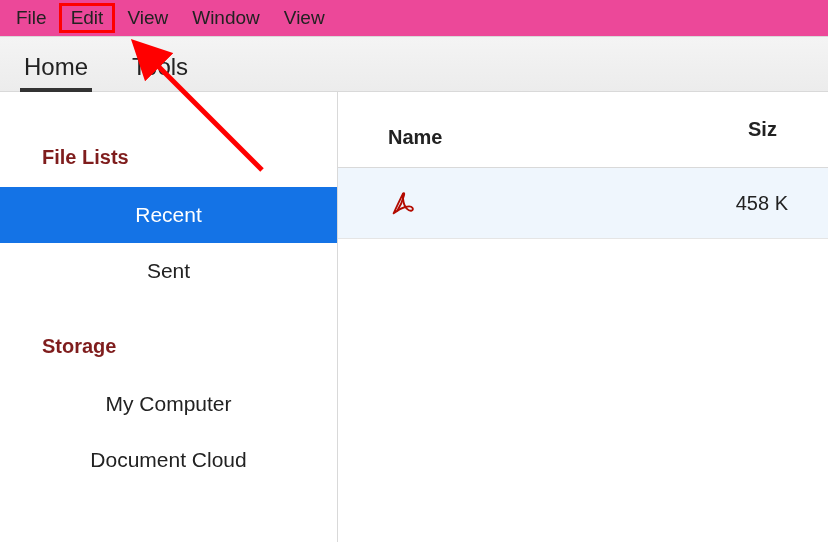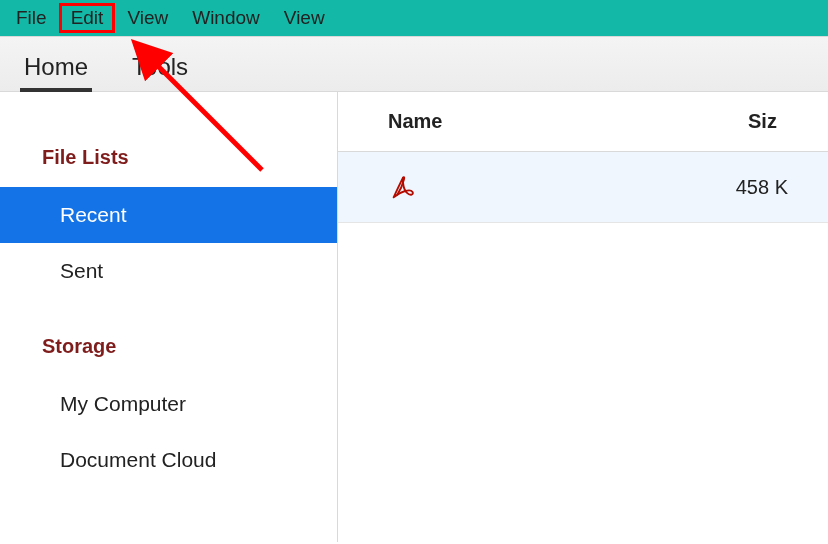--- a/index.html
+++ b/index.html
@@ -9,21 +9,21 @@
       font-family: "Segoe UI", Arial, sans-serif;
       background: #fff;
       overflow: hidden;
       position: relative;
     }
     .menubar {
       display: flex;
       align-items: center;
       height: 36px;
       padding: 0 4px;
-      background: #14b8a6;
+      background: #ec4899;
       font-size: 19px;
       color: #222;
     }
     .menubar-item {
       padding: 4px 12px;
       cursor: pointer;
     }
     .menubar-item.highlighted {
       border: 3px solid #ff0000;
       padding: 1px 9px;
@@ -65,20 +65,21 @@
       font-size: 20px;
       font-weight: 600;
       color: #7f1d1d;
       padding: 8px 42px 18px 42px;
     }
     .sidebar-item {
       font-size: 21px;
       color: #222;
       padding: 16px 60px;
       cursor: pointer;
+      text-align: center;
     }
     .sidebar-item.selected {
       background: #1473e6;
       color: #fff;
     }
     .main {
       flex: 1;
       display: flex;
       flex-direction: column;
     }
@@ -101,21 +102,21 @@
     .search-input::placeholder { color: #8a8a8a; }
     .col-header-row {
       display: flex;
       align-items: center;
       padding: 18px 0 18px 50px;
       border-bottom: 1px solid #d9d9d9;
       font-size: 20px;
       font-weight: 600;
       color: #222;
     }
-    .col-name { flex: 0 0 320px; }
+    .col-name { flex: 0 0 320px; margin-top: 16px; }
     .col-size { flex: 0 0 80px; text-align: left; margin-left: 40px; }
     .file-row {
       display: flex;
       align-items: center;
       padding: 20px 0 20px 50px;
       border-bottom: 1px solid #e5e5e5;
       background: #eff6fd;
       font-size: 20px;
       color: #222;
       cursor: pointer;

